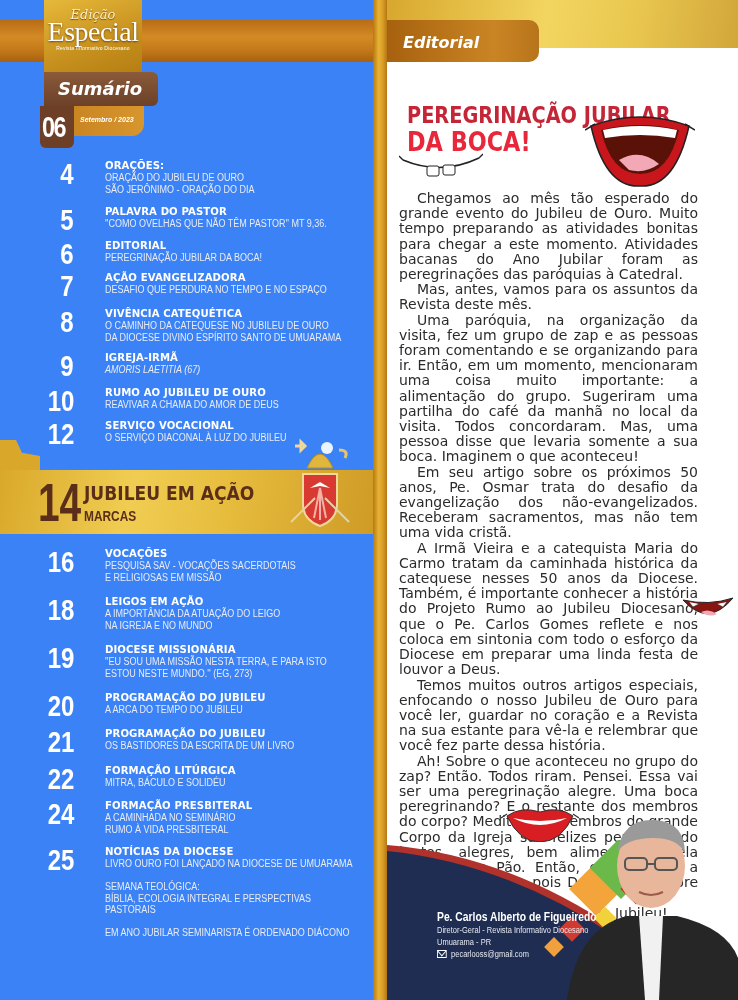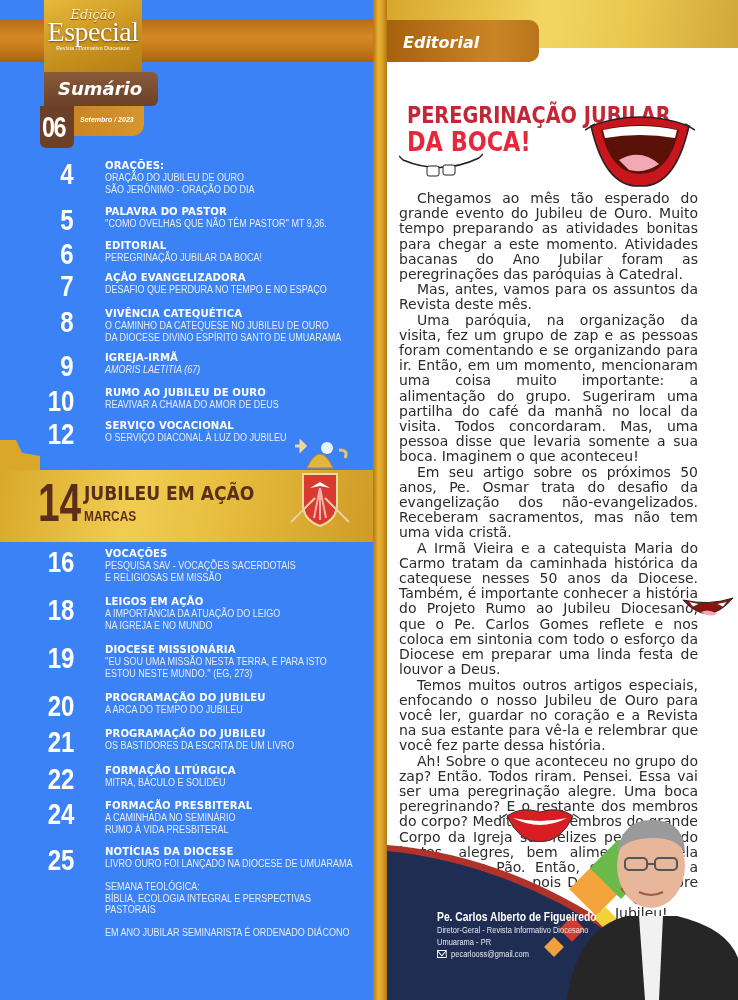--- a/index.html
+++ b/index.html
@@ -24,21 +24,21 @@
   .badge-06 span { position: absolute; left: 2px; top: 4px; color: #fff; font-family: "Liberation Sans Narrow","Liberation Sans", sans-serif; font-weight: bold; font-size: 30px; letter-spacing: -2px; transform: scaleX(.78); transform-origin: left; }
   .badge-date .date { position: absolute; left: 40px; top: 10px; color: #fff; font-size: 7px; font-weight: bold; font-style: italic; }
 
   .toc-item { position: absolute; left: 40px; width: 320px; }
   .toc-num { position: absolute; right: 286px; top: 0; color: #fff; font-weight: bold; font-size: 30px; line-height: 28px; transform: scaleX(.8); transform-origin: right; }
   .toc-body { position: absolute; left: 31px; top: 0; width: 280px; margin-left: 34px; }
   .toc-title { color: #fff; font-family: "DejaVu Sans", sans-serif; font-weight: bold; font-size: 11px; line-height: 12px; letter-spacing: .1px; transform: scaleX(.92); transform-origin: left; white-space: nowrap; }
   .toc-sub { color: #e9ecf3; font-size: 10px; line-height: 11.5px; white-space: pre-line; transform: scaleX(.9); transform-origin: left; }
   .toc-sub.italic { font-style: italic; }
 
-  .featured { position: absolute; left: 0; top: 470px; width: 373px; height: 72px;
+  .featured { position: absolute; left: 0; top: 470px; width: 373px; height: 64px;
     background: linear-gradient(100deg,#d9a82a 0%,#f0cd52 35%,#e7bd3e 60%,#cf9b25 100%); }
   .featured-notch { position: absolute; left: 0; top: 440px; width: 40px; height: 32px; background: #d9a82a; clip-path: polygon(0 0, 40% 0, 55% 40%, 100% 50%, 100% 100%, 0 100%); }
   .featured .fnum { position: absolute; left: 38px; top: 2px; color: #5b2e1a; font-weight: bold; font-size: 54px; line-height: 60px; transform: scaleX(.72); transform-origin: left; }
   .featured .ftitle { position: absolute; left: 84px; top: 12px; color: #5b2e1a; font-family: "DejaVu Sans", sans-serif; font-weight: bold; font-size: 19px; transform: scaleX(.9); transform-origin: left; white-space: nowrap; }
   .featured .fsub { position: absolute; left: 84px; top: 38px; color: #5b2e1a; font-weight: bold; font-size: 14px; transform: scaleX(.85); transform-origin: left; }
   .crest { position: absolute; left: 285px; top: 438px; width: 70px; height: 92px; }
 
   .divider { position: absolute; left: 373px; top: 0; width: 14px; height: 1000px;
     background: linear-gradient(90deg,#b6780f 0%,#e7b235 40%,#d89e27 70%,#b47713 100%); }
 

